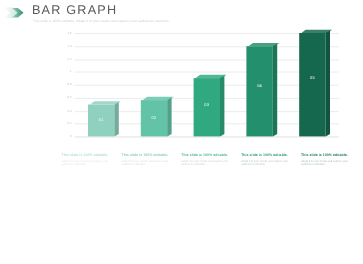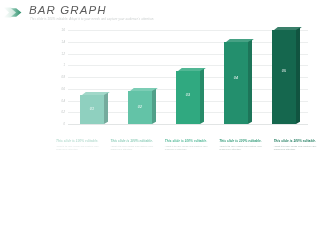--- a/index.html
+++ b/index.html
@@ -2,21 +2,21 @@
 <html><head>
 <meta charset="utf-8">
 <style>
   html,body{margin:0;padding:0;}
   body{
     width:330px;height:186px;overflow:hidden;
     background:#ffffff;
     font-family:"Liberation Sans", sans-serif;
     -webkit-font-smoothing:antialiased;
   }
-  .slide{position:relative;width:330px;height:217px;background:#fff;font-style:italic;}
+  .slide{position:relative;width:330px;height:217px;background:#fff;}
 
   
   .header{position:absolute;left:0;top:0;width:330px;height:26px;}
   .logo-mark{position:absolute;left:3px;top:5px;width:22px;height:13px;}
   .title{
     position:absolute;left:29px;top:4px;
     font-size:11.5px;letter-spacing:1.1px;font-weight:400;
     color:#5b5b5b;line-height:13px;white-space:nowrap;
   }
   .subtitle{

